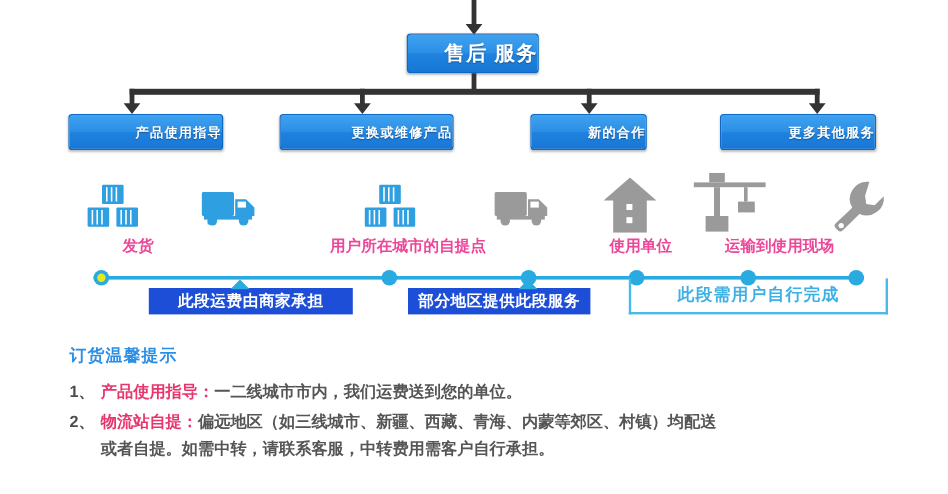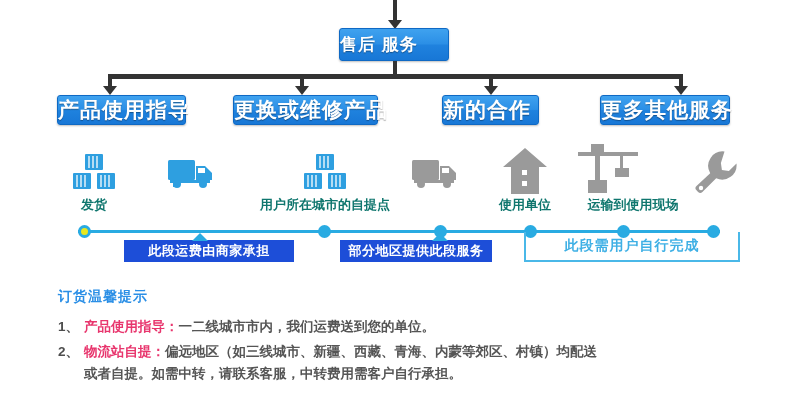--- a/index.html
+++ b/index.html
@@ -17,49 +17,49 @@
 
   
   .box{
     position:absolute;
     background:linear-gradient(to bottom,#3fa2ef 0%,#2b8fe6 48%,#1f82de 52%,#1877d6 100%);
     border:1px solid #0f69c4;
     border-radius:3px;
     box-shadow:0 1px 2px rgba(0,0,0,.25);
     color:#ffffff;
     font-weight:bold;
-    display:flex;align-items:center;justify-content:flex-start;
+    display:flex;align-items:center;justify-content:flex-end;
     text-shadow:0 1px 1px rgba(0,0,0,.35);
     letter-spacing:1px;
     white-space:nowrap;
     box-sizing:border-box;
   }
   .box-root{font-size:17px;}
-  .box-leaf{font-size:21px;}
+  .box-leaf{font-size:11px;}
 
   
   .ln{position:absolute;background:#333333;}
   .ln-v{width:4px;}
   .ln-h{height:5px;}
   .arrow{
     position:absolute;
     width:0;height:0;
     border-left:7px solid transparent;
     border-right:7px solid transparent;
     border-top:9px solid #333333;
   }
 
   
   .icon-label{
     position:absolute;
     font-size:13px;
     font-weight:bold;
-    color:#0f766e;
+    color:#ec4899;
     white-space:nowrap;
-    text-align:center;
+    text-align:right;
   }
 
   
   .tl-line{position:absolute;height:3px;background:#29abe2;}
   .tl-dot{
     position:absolute;
     width:13px;height:13px;border-radius:50%;
     background:#29abe2;
   }
   .tl-dot.first{background:#29abe2;}

